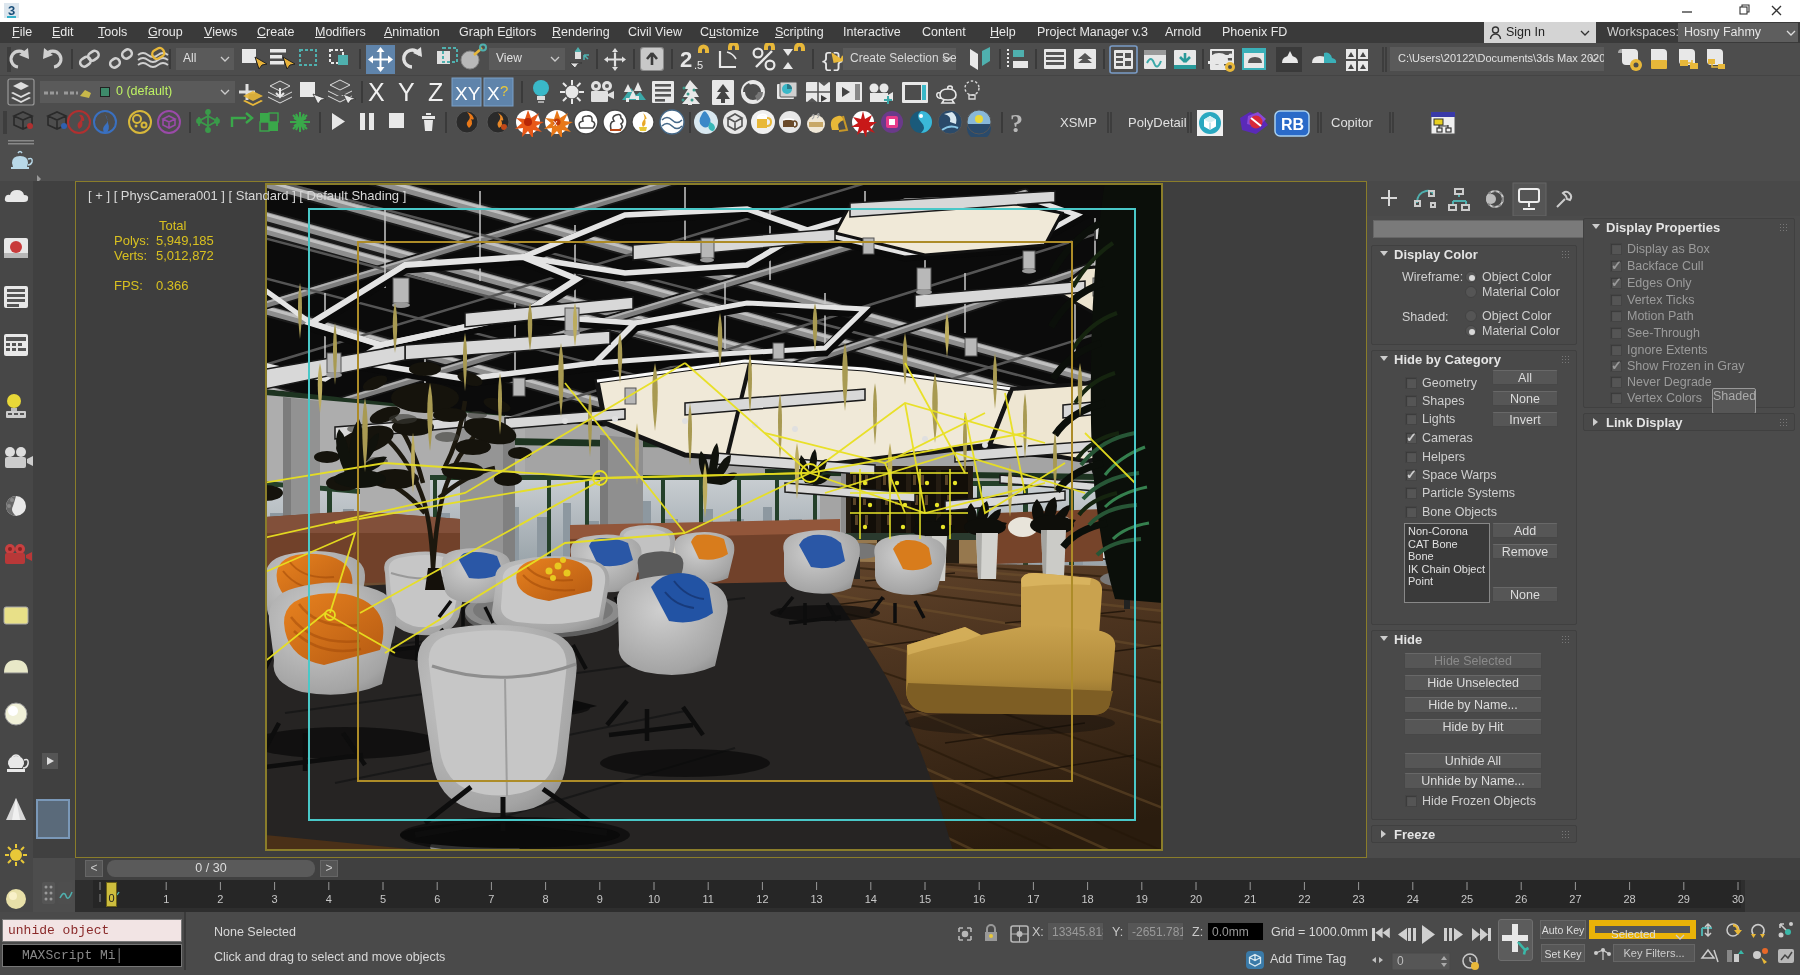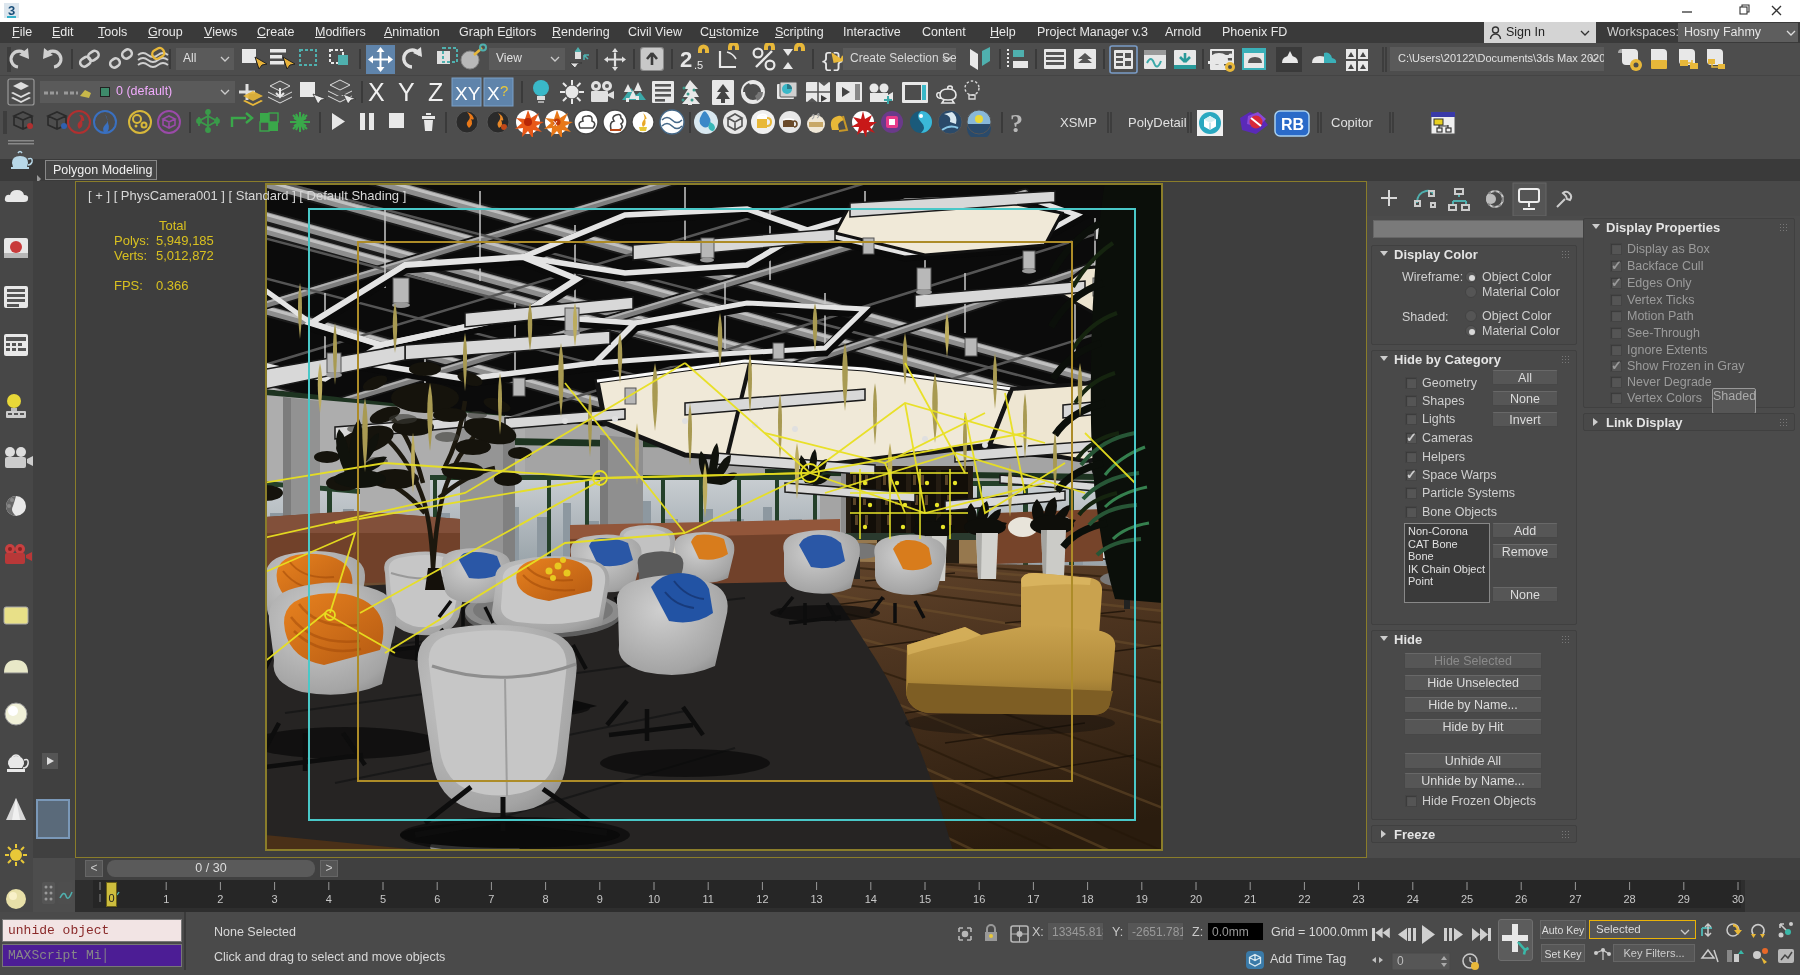--- a/index.html
+++ b/index.html
@@ -335,21 +335,21 @@
 <svg width="1800" height="32" style="position:absolute;left:0;top:0">
   <g>
           <rect x="8" y="3" width="26" height="26" rx="2" fill="none" stroke="#999" stroke-width="1.2"></rect>
           <g fill="#ddd">
             <path d="M13 10 l8 -4 l8 4 l-8 4 z"></path>
             <path d="M13 16 l8 4 l8 -4 l2 1 l-10 5 l-10 -5 z"></path>
             <path d="M13 21 l8 4 l8 -4 l2 1 l-10 5 l-10 -5 z"></path>
           </g>
         </g>
 </svg>
-<div class="abs" style="left:40px;top:5px;width:195px;height:22px;background:#5a5a5a;color:#f0abfc;font-size:12.5px">
+<div class="abs" style="left:40px;top:5px;width:195px;height:22px;background:#5a5a5a;color:#bef264;font-size:12.5px">
   <svg class="abs" style="left:4px;top:7px" width="60" height="10">
           <path d="M0 5 h14 M20 5 h14" stroke="#999" stroke-width="3" stroke-dasharray="4 2"></path>
           <path d="M36 8 l5 -6 l6 3 l-2 5 z" fill="#c8b84a"></path>
         </svg>
   <div class="abs" style="left:60px;top:6px;width:10px;height:10px;background:#3e8a6a;border:1px solid #222"></div>
   <span style="position:absolute;left:76px;top:3px">0 (default)</span>
   <svg class="abs" style="left:180px;top:8px" width="10" height="7">
           <path d="M1 1 l4 4 l4-4" fill="none" stroke="#ccc" stroke-width="1.3"></path>
         </svg>
 </div>
@@ -674,23 +674,20 @@
           <rect x="1431" y="4" width="24" height="22" fill="#f0f0f0" stroke="#555"></rect>
           <rect x="1431" y="4" width="24" height="5" fill="#3a3aa8"></rect>
           <rect x="1434" y="11" width="9" height="6" fill="#e8d020" stroke="#333" stroke-width="1"></rect>
           <g fill="none" stroke="#333" stroke-width="1.2">
             <rect x="1437" y="20" width="5" height="4"></rect>
             <rect x="1446" y="20" width="5" height="4"></rect>
             <path d="M1439 17 v3 M1448 17 v3 M1439 18 h9"></path>
           </g>
         </g>
 </svg>
-</div>
-<div class="abs" id="polybar">
-  <div class="abs" style="left:45px;top:1px;width:112px;height:20px;background:#454545;border:1px solid #888;color:#f0f0f0;padding:2px 0 0 7px;white-space:nowrap;overflow:hidden">Polygon Modeling</div>
 </div>
 <svg class="abs" style="left:0;top:137px" width="45" height="46">
   <g fill="#888">
         <rect x="8" y="3" width="26" height="1.5"></rect>
         <rect x="8" y="6" width="26" height="1.5"></rect>
       </g>
   <path d="M12 26 q0 -7 8 -7 q8 0 8 7 l-1 4 h-14 z" fill="#b8d8e8"></path>
       <path d="M28 22 q5 -2 4 3 q-1 3 -4 3" fill="none" stroke="#b8d8e8" stroke-width="1.5"></path>
       <path d="M18 16 q2 -3 4 0" stroke="#b8d8e8" stroke-width="1.5" fill="none"></path>
       <rect x="11" y="30" width="18" height="2" fill="#b8d8e8"></rect>
@@ -1772,21 +1769,21 @@
             <line x1="1663.0" y1="2" x2="1663.0" y2="10" stroke="#999"></line>
             <text x="1663.0" y="23" font-size="11" fill="#c8c8c8" stroke="none">30</text>
           </g>
   </g>
 </svg>
 <div class="abs" style="left:31px;top:2px;width:11px;height:25px;background:#cdbd3e;border:1px solid #6a6016;color:#222;font-size:11px;text-align:center;padding-top:9px">0</div>
 </div>
 
 <div class="abs" id="statusbar">
   <div class="abs" style="left:2px;top:7px;width:180px;height:23px;background:#f2e4e4;border:1px solid #777;color:#8a2a2a;font-family:'Liberation Mono',monospace;font-size:13px;padding:3px 0 0 5px;white-space:nowrap;overflow:hidden">unhide object</div>
-  <div class="abs" style="left:2px;top:32px;width:180px;height:23px;background:#4c1d95;border:1px solid #777;color:#888;font-family:'Liberation Mono',monospace;font-size:13px;padding:3px 0 0 5px;white-space:nowrap;overflow:hidden">MAXScript Mi│</div>
+  <div class="abs" style="left:2px;top:32px;width:180px;height:23px;background:#000000;border:1px solid #777;color:#888;font-family:'Liberation Mono',monospace;font-size:13px;padding:3px 0 0 19px;white-space:nowrap;overflow:hidden">MAXScript Mi│</div>
   <div class="abs" style="left:184px;top:0;width:2px;height:58px;background:#3a3a3a"></div>
   <div class="abs" style="left:214px;top:13px">None Selected</div>
   <div class="abs" style="left:214px;top:38px">Click and drag to select and move objects</div>
   <svg class="abs" style="left:955px;top:12px" width="100" height="20">
     <g fill="none" stroke="#b8b8b8" stroke-width="1.6">
           <path d="M4 4 h4 M4 4 v4 M16 4 h-4 M16 4 v4 M4 16 v-4 M4 16 h4 M16 16 h-4 M16 16 v-4"></path>
           <circle cx="10" cy="10" r="2.5" fill="#b8b8b8"></circle>
         </g>
     <g transform="translate(28,0)">
           <rect x="2" y="8" width="12" height="9" fill="#999"></rect>
@@ -1846,21 +1843,21 @@
         </g>
   </svg>
   <div class="abs" style="left:1498px;top:7px;width:35px;height:42px;background:#5c5c5c;border:1px solid #6e6e6e;border-radius:3px">
     <svg width="33" height="40">
           <path d="M16 4 v28 M3 18 h26" stroke="#e8e8e8" stroke-width="6"></path>
           <path d="M19 22 l7 8 M26 30 l3.5 -2 M26 30 l-1 4.5" stroke="#3ab8a8" stroke-width="2.6" fill="none"></path>
         </svg>
   </div>
   <div class="abs" style="left:1540px;top:8px;width:46px;height:19px;background:#575757;border:1px solid #666;color:#ddd;text-align:center;padding-top:3px;font-size:10.5px;white-space:nowrap">Auto Key</div>
   <div class="abs" style="left:1541px;top:32px;width:44px;height:18px;background:#575757;border:1px solid #666;color:#ddd;text-align:center;padding-top:3px;font-size:10.5px;white-space:nowrap">Set Key</div>
-  <div class="abs" style="left:1589px;top:8px;width:107px;height:19px;background:#565656;border:1px solid #eab308;color:#ddd;font-size:11.5px;padding:2px 0 0 6px">Selected<svg class="abs" style="right:5px;top:8px" width="10" height="7">
+  <div class="abs" style="left:1589px;top:8px;width:107px;height:19px;background:#565656;border:6px solid #eab308;color:#ddd;font-size:11.5px;padding:2px 0 0 16px">Selected<svg class="abs" style="right:5px;top:8px" width="10" height="7">
           <path d="M1 1 l4 4 l4-4" fill="none" stroke="#ccc" stroke-width="1.3"></path>
         </svg></div>
   <svg class="abs" style="left:1590px;top:33px" width="24" height="20">
         <circle cx="6" cy="8" r="2" fill="#ccc"></circle>
         <circle cx="13" cy="5" r="2" fill="#ccc"></circle>
         <circle cx="19" cy="9" r="2" fill="#ccc"></circle>
         <path d="M6 8 l7 -3 l6 4 M13 5 v10" stroke="#ccc" stroke-width="1.2" fill="none"></path>
       </svg>
   <div class="abs" style="left:1613px;top:32px;width:82px;height:18px;background:#565656;border:1px solid #666;color:#ccc;font-size:11px;text-align:center;padding-top:2px">Key Filters...</div>
   <svg class="abs" style="left:1700px;top:8px" width="100" height="50">

